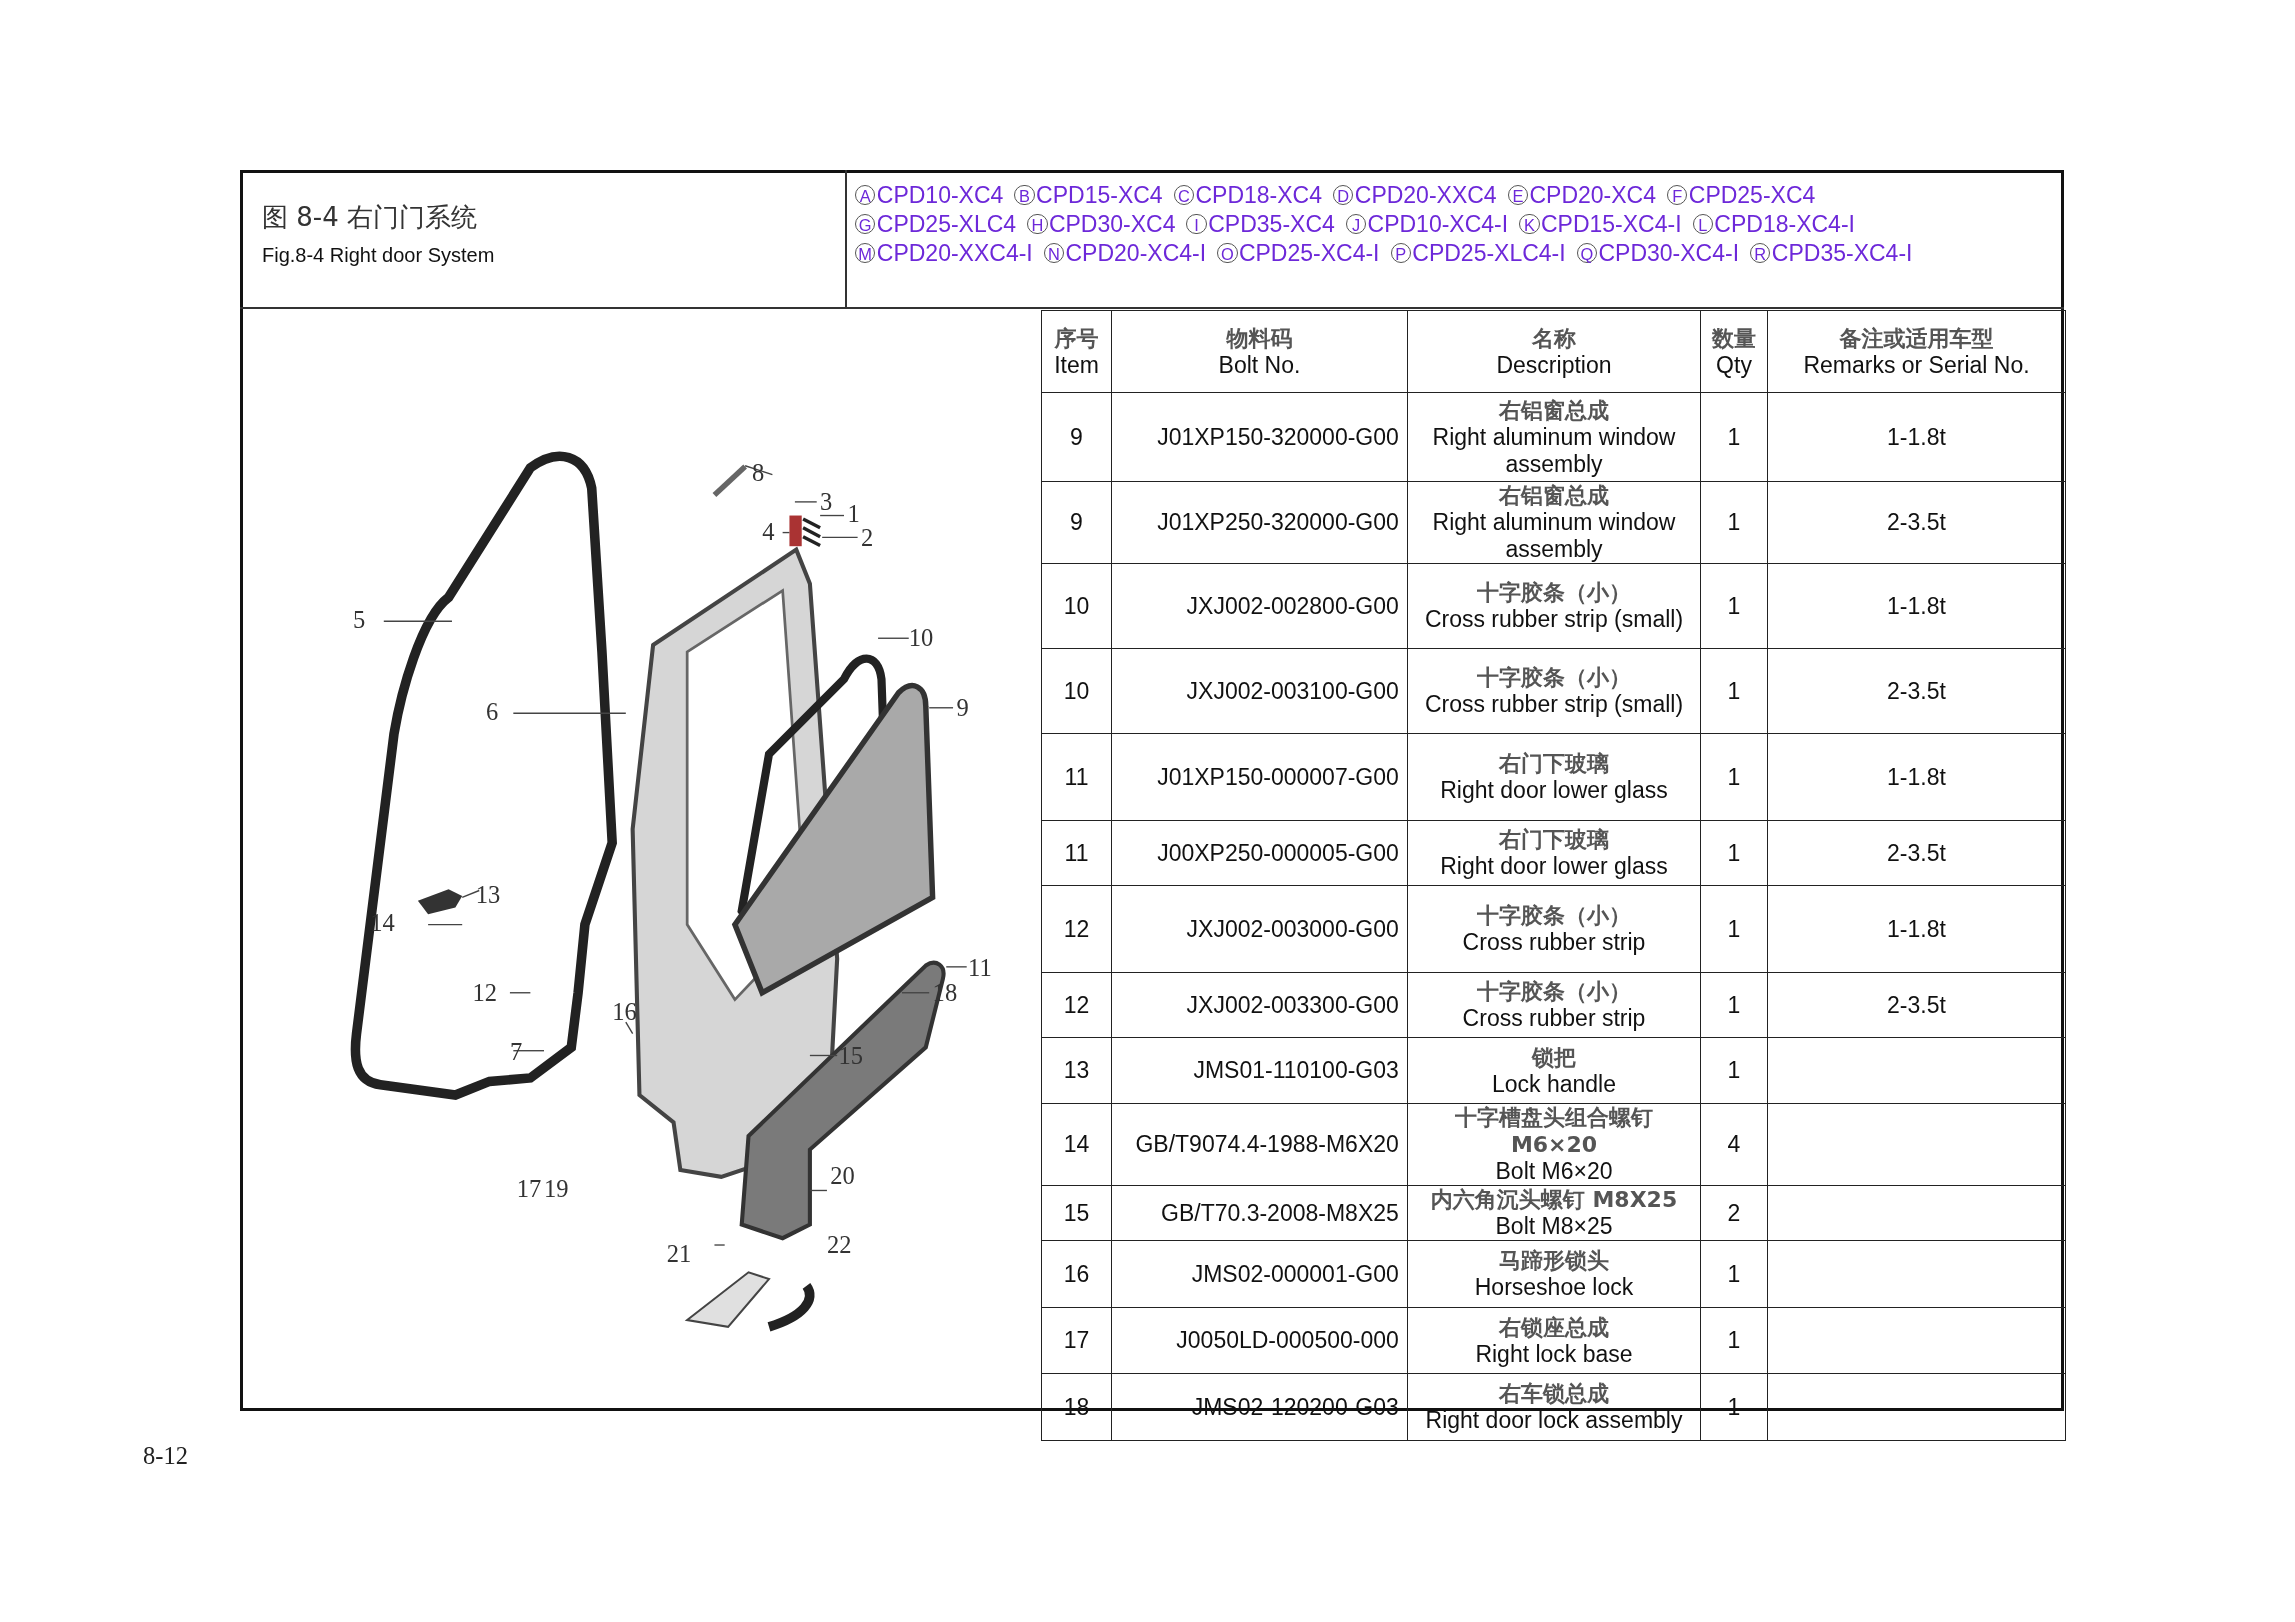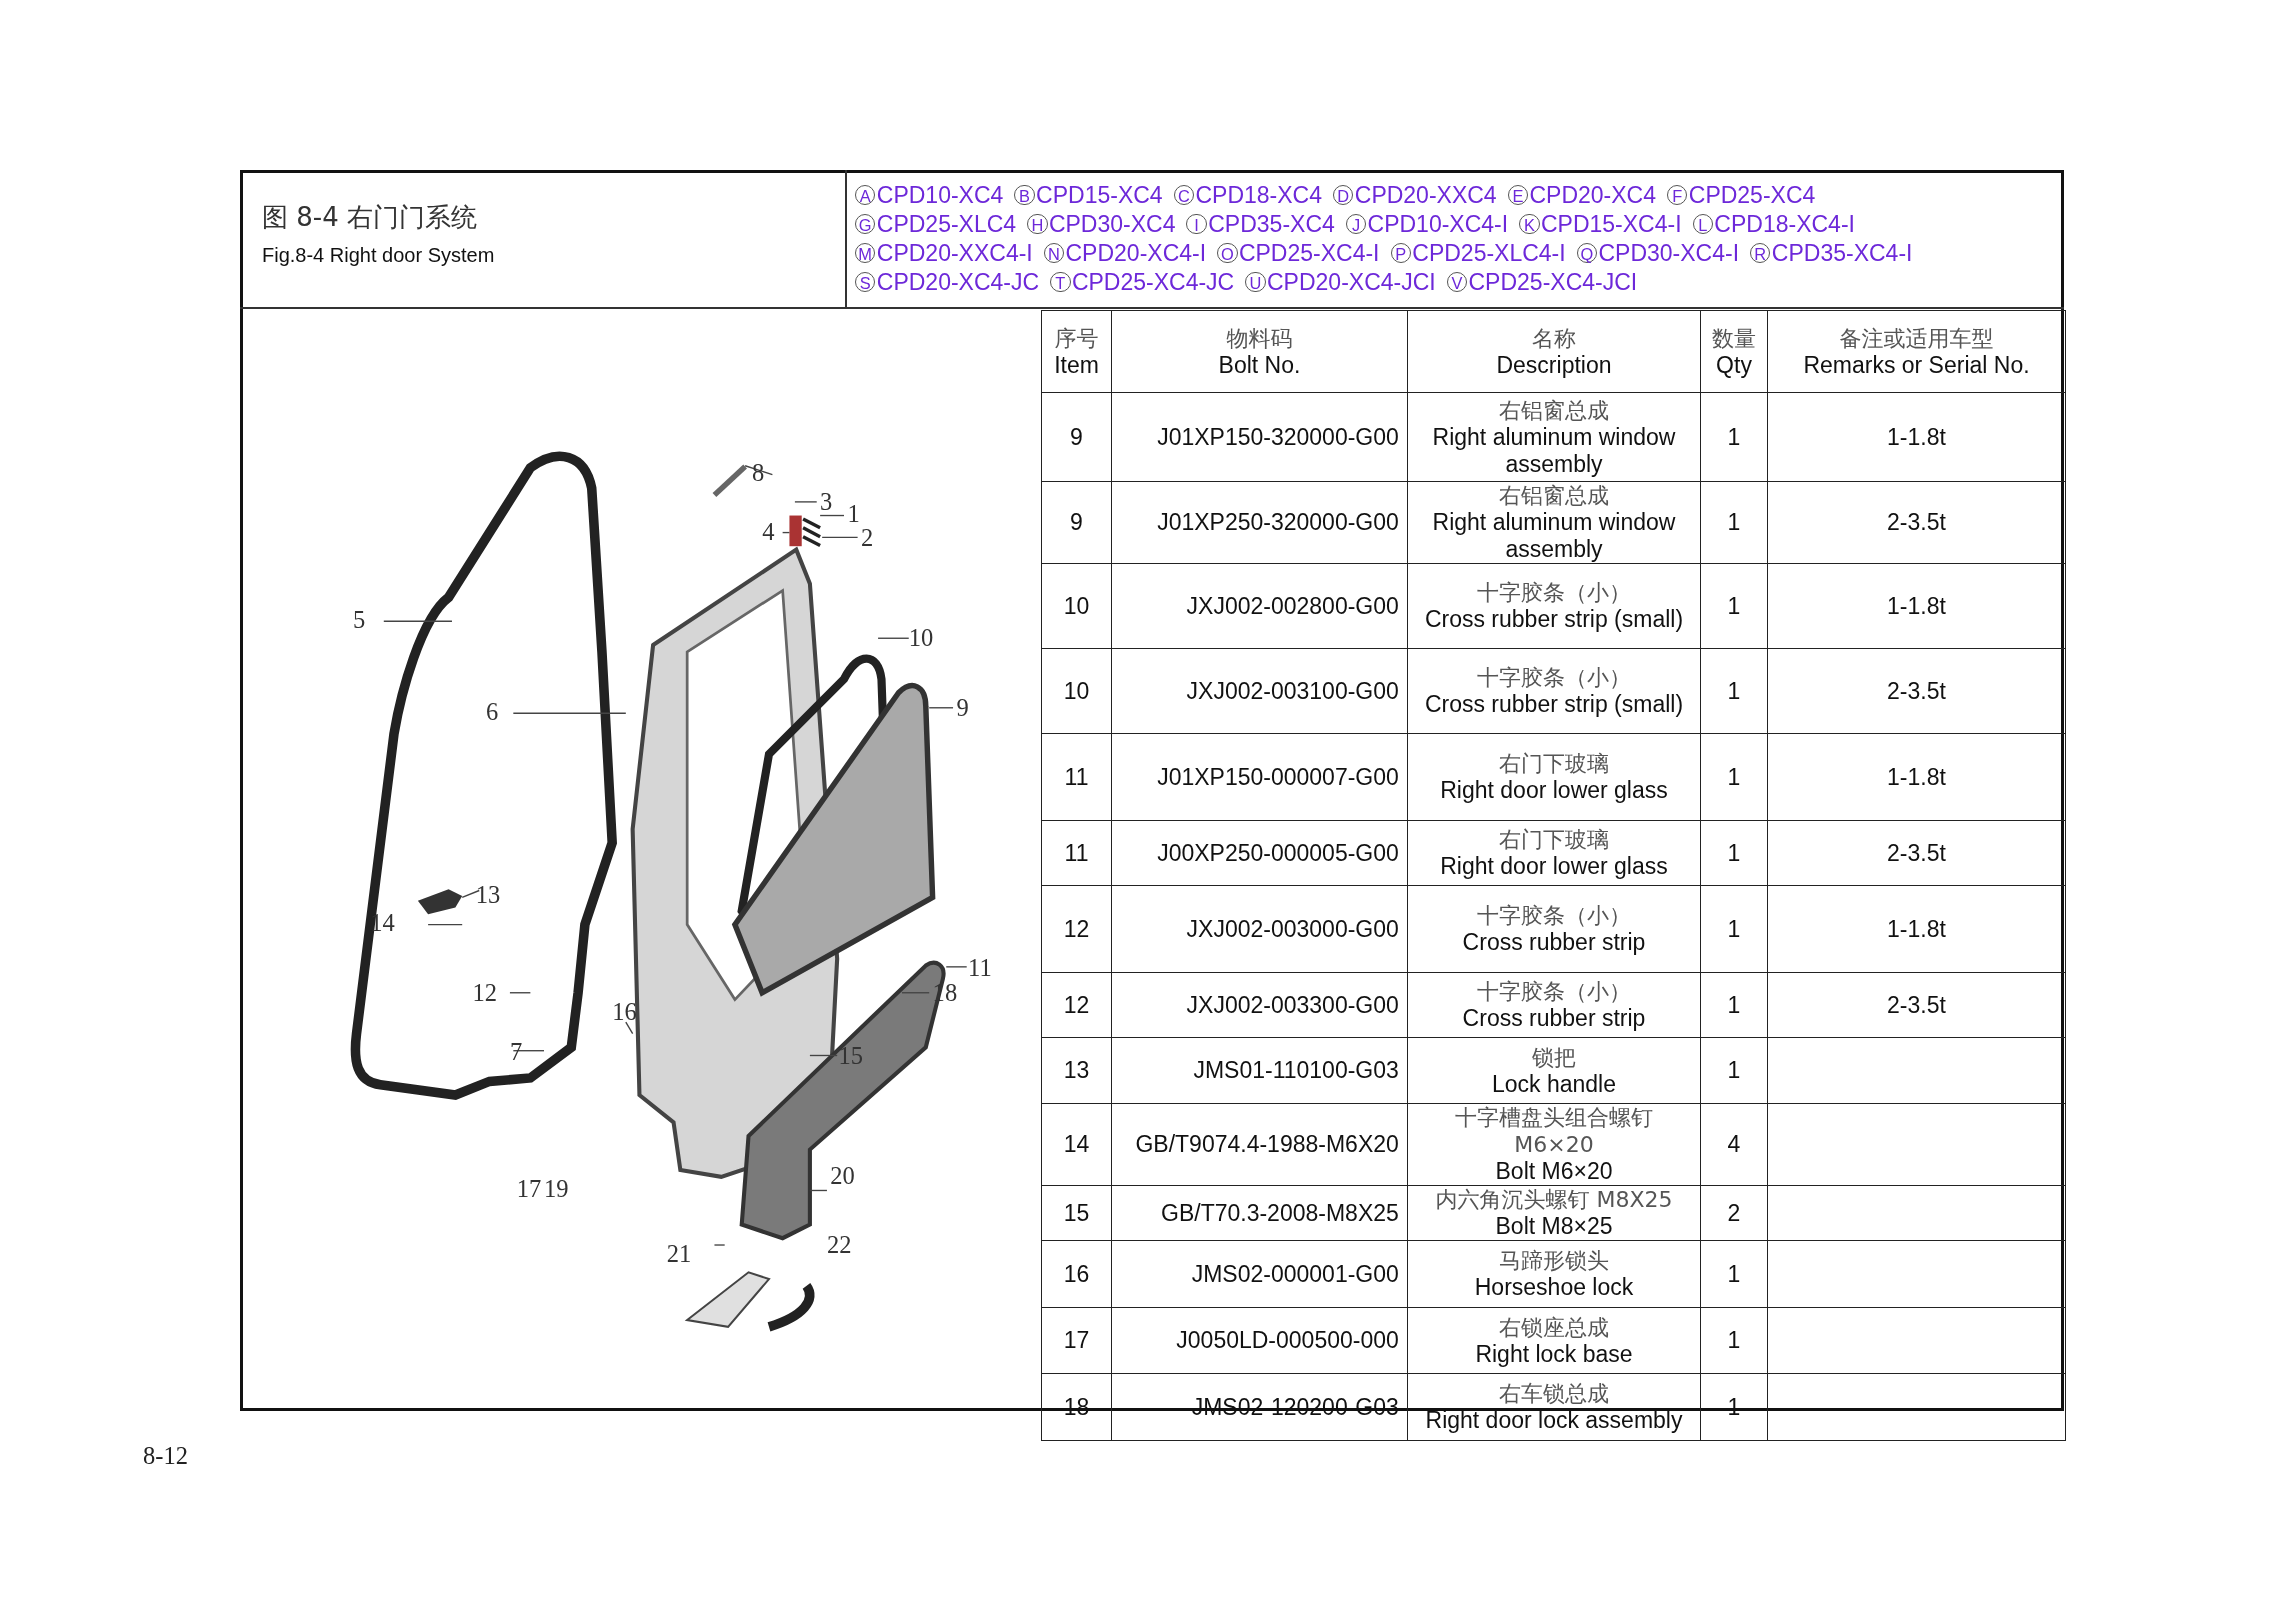--- a/index.html
+++ b/index.html
@@ -17,21 +17,21 @@
   .model { margin-right:11px; }
   .circ { display:inline-block; width:20.4px; height:20.4px; border:1.4px solid #555; border-radius:50%;
           font-size:16.4px; line-height:20.4px; text-align:center; vertical-align:middle; margin-right:1.4px;
           box-sizing:border-box; position:relative; top:-2px; }
 
   table.parts { position:absolute; left:1041px; top:310px; width:1024px; height:1103px;
                 border-collapse:collapse; table-layout:fixed; }
   table.parts td, table.parts th { border:1.4px solid #222; padding:0 8.2px; font-size:23px; font-weight:normal;
                 color:#111; vertical-align:middle; }
   table.parts th { text-align:center; line-height:34px; }
-  .cn { font-family:"DejaVu Sans", sans-serif; font-size:22px; color:#555; display:block; line-height:27px; }
+  .cn { font-family:"DejaVu Sans", sans-serif; font-size:22px; color:#555; display:block; line-height:27px;font-weight:bold; }
   .en { display:block; line-height:27px; }
   td.c { text-align:center; }
   td.desc { text-align:center; line-height:27px; overflow:hidden; }
   td.part { text-align:right; }
 
   .diagram { position:absolute; left:244px; top:311px; width:795px; height:1099px; }
   .callout { font-family:"Liberation Serif", serif; font-size:36px; fill:#333; }
   .page-num { position:absolute; left:143px; top:1442px; font-family:"Liberation Serif", serif; font-size:24.5px; color:#222;text-align:right; }
 </style>
 </head>
@@ -43,21 +43,20 @@
 
 <div class="title-block">
   <div class="title-cn">图 8-4  右门门系统</div>
   <div class="title-en">Fig.8-4 Right door System</div>
 </div>
 
 <div class="models" id="models">
     <div class="model-line"><span class="model"><span class="circ">A</span><span>CPD10-XC4</span></span><span class="model"><span class="circ">B</span><span>CPD15-XC4</span></span><span class="model"><span class="circ">C</span><span>CPD18-XC4</span></span><span class="model"><span class="circ">D</span><span>CPD20-XXC4</span></span><span class="model"><span class="circ">E</span><span>CPD20-XC4</span></span><span class="model"><span class="circ">F</span><span>CPD25-XC4</span></span></div>
     <div class="model-line"><span class="model"><span class="circ">G</span><span>CPD25-XLC4</span></span><span class="model"><span class="circ">H</span><span>CPD30-XC4</span></span><span class="model"><span class="circ">I</span><span>CPD35-XC4</span></span><span class="model"><span class="circ">J</span><span>CPD10-XC4-I</span></span><span class="model"><span class="circ">K</span><span>CPD15-XC4-I</span></span><span class="model"><span class="circ">L</span><span>CPD18-XC4-I</span></span></div>
     <div class="model-line"><span class="model"><span class="circ">M</span><span>CPD20-XXC4-I</span></span><span class="model"><span class="circ">N</span><span>CPD20-XC4-I</span></span><span class="model"><span class="circ">O</span><span>CPD25-XC4-I</span></span><span class="model"><span class="circ">P</span><span>CPD25-XLC4-I</span></span><span class="model"><span class="circ">Q</span><span>CPD30-XC4-I</span></span><span class="model"><span class="circ">R</span><span>CPD35-XC4-I</span></span></div>
-    <div class="model-line"><span class="model"><span class="circ">S</span><span>CPD20-XC4-JC</span></span><span class="model"><span class="circ">T</span><span>CPD25-XC4-JC</span></span><span class="model"><span class="circ">U</span><span>CPD20-XC4-JCI</span></span><span class="model"><span class="circ">V</span><span>CPD25-XC4-JCI</span></span></div>
   </div>
 
 <table class="parts">
   <colgroup>
     <col style="width:70px">
       <col style="width:296px">
       <col style="width:293px">
       <col style="width:67px">
       <col style="width:298px">
   </colgroup>

